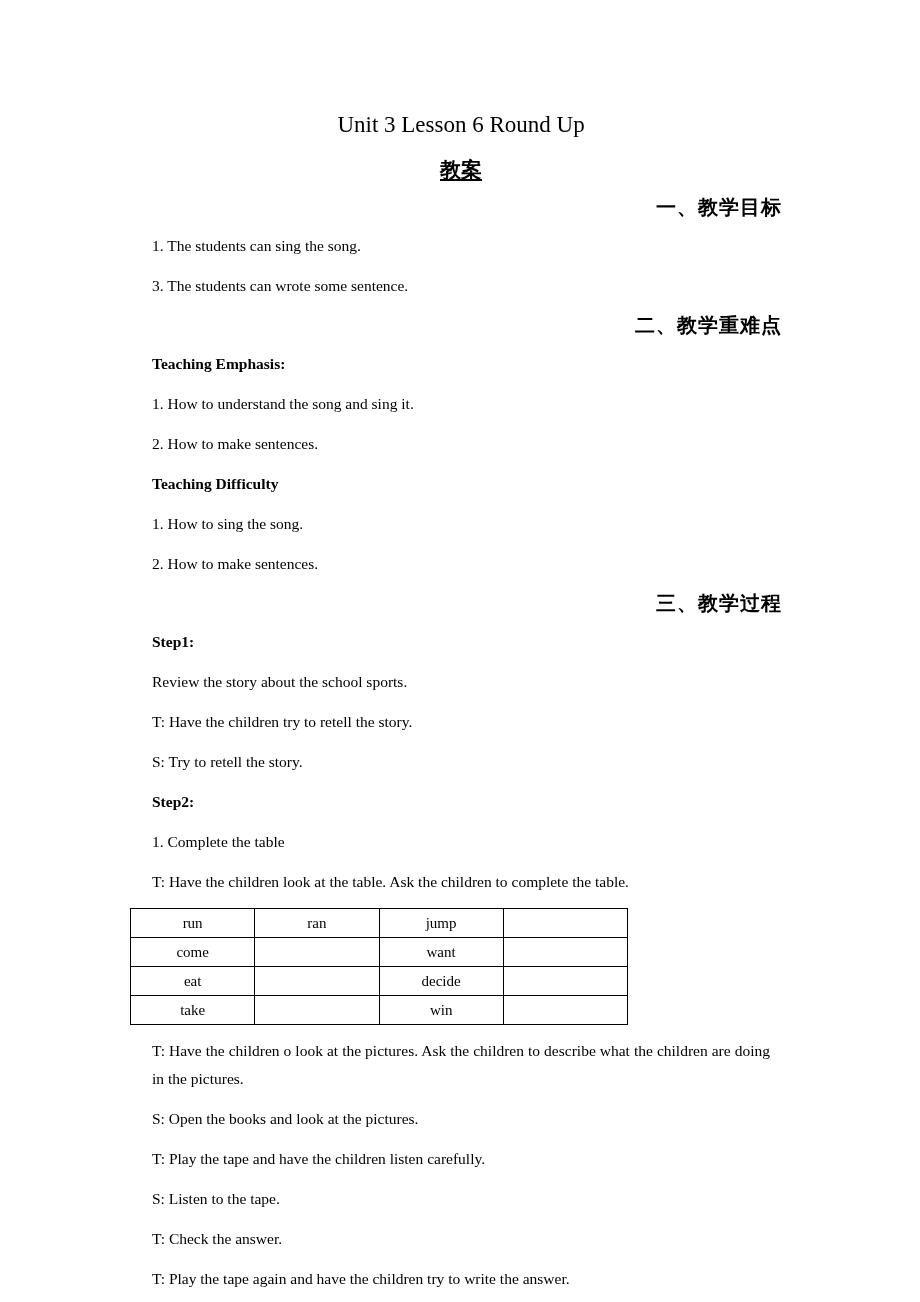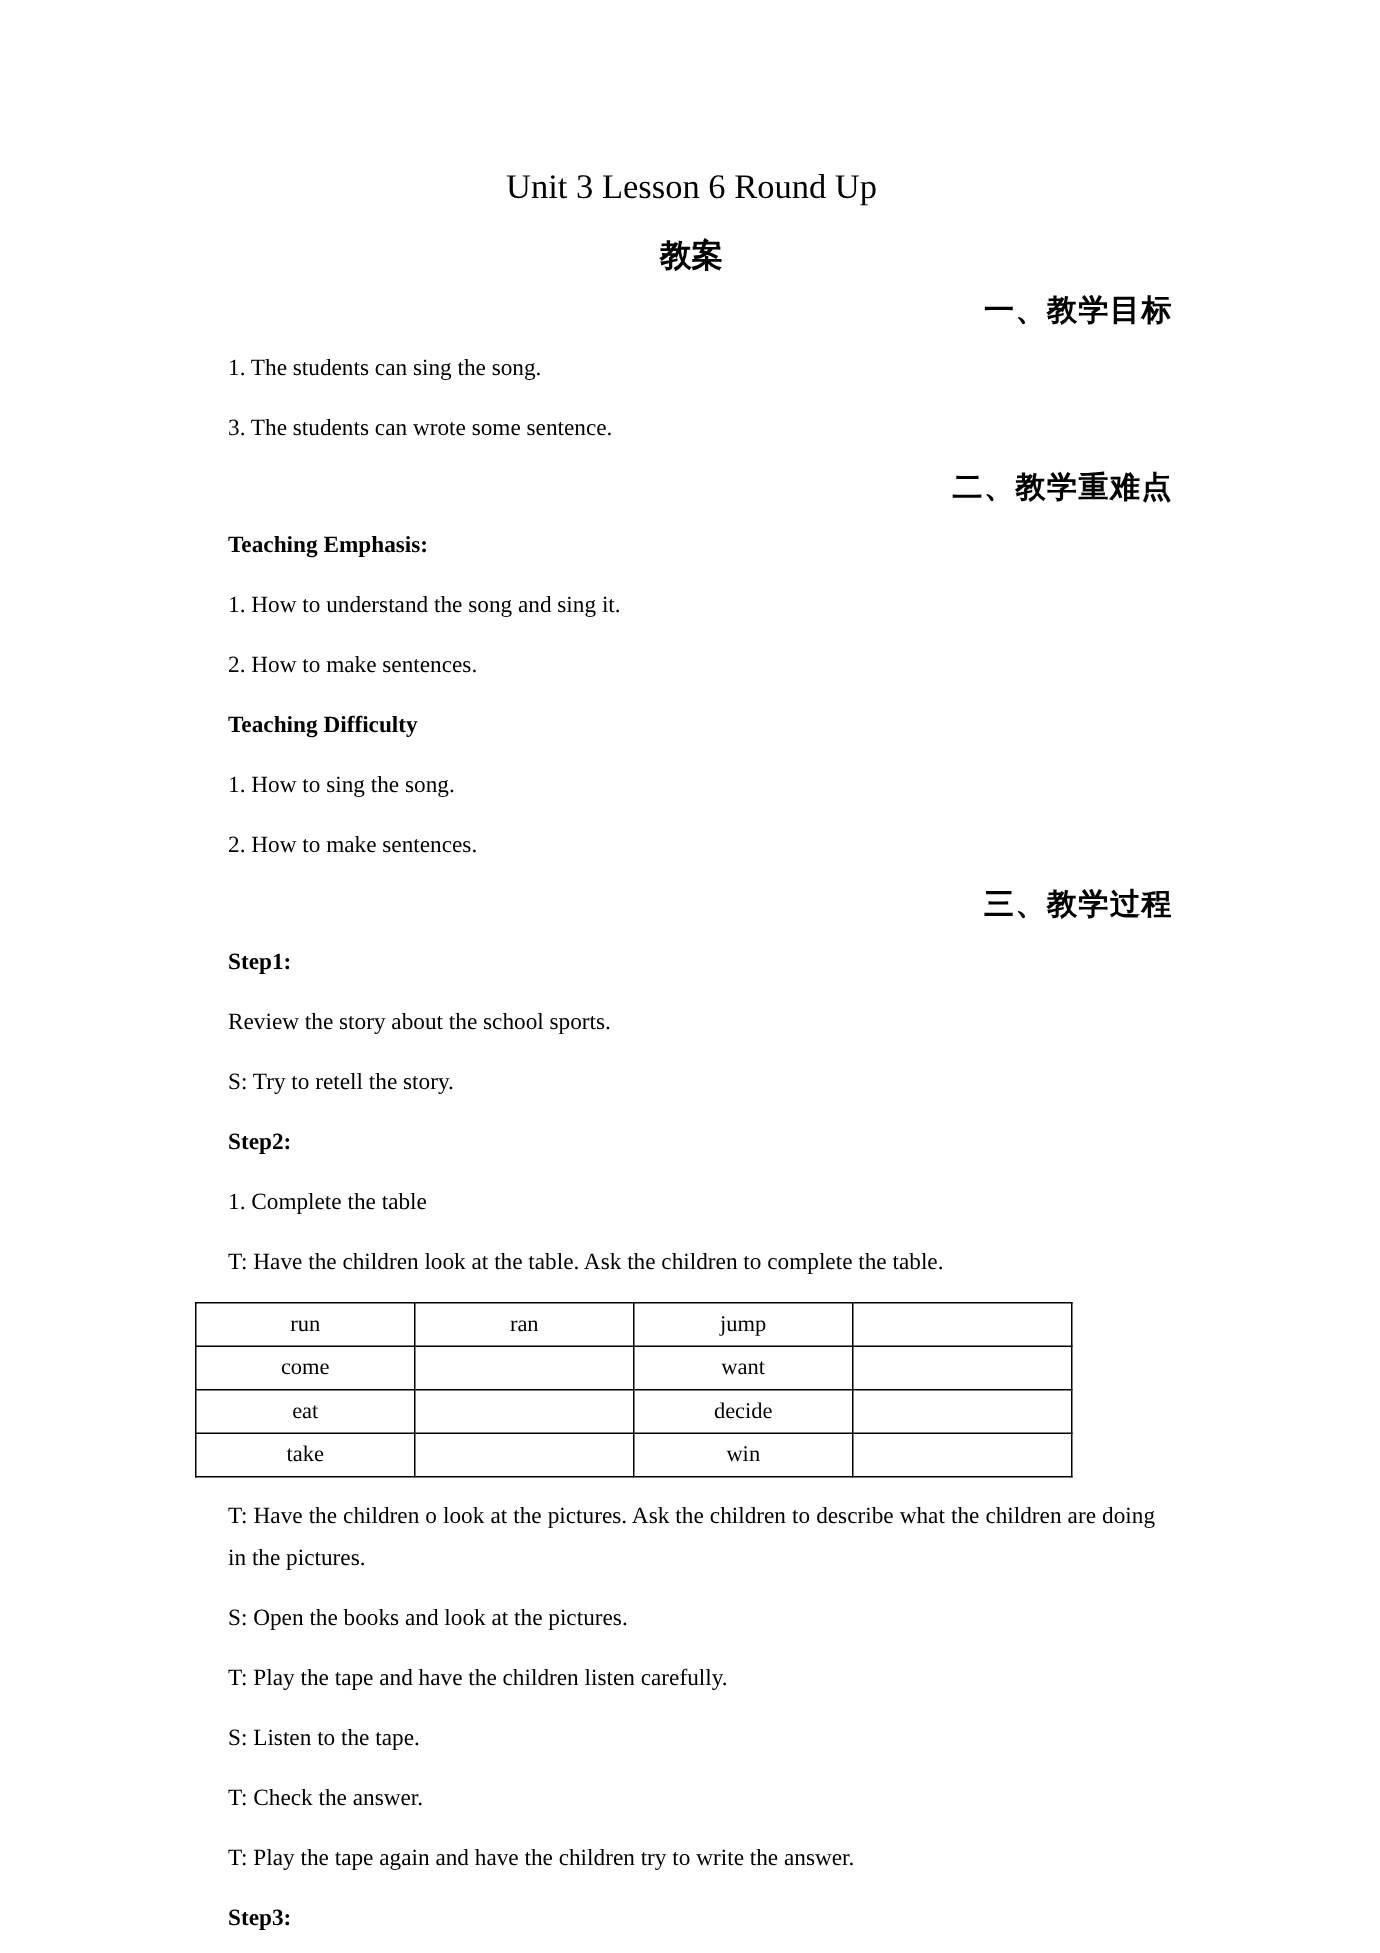--- a/index.html
+++ b/index.html
@@ -22,39 +22,40 @@
     text-align: center;
     margin: 0 0 16px 0;
     line-height: 30px;
   }
   .doc-subtitle {
     font-size: 21px;
     font-weight: bold;
     text-align: center;
     margin: 0 0 10px 0;
     line-height: 28px;
+    text-decoration: underline;
   }
   .sec {
     font-size: 20px;
     font-weight: bold;
     margin: 7px 0 9px 0;
     line-height: 26px;
     letter-spacing: 1px;
     text-align: right;
   }
   p {
     font-size: 15.5px;
     line-height: 28px;
     margin: 12px;
   }
   p.bold { font-weight: bold; }
   p.justify { text-align: justify; }
   table.fill-table {
     border-collapse: collapse;
-    width: 585px;
+    width: 498px;
     margin: 5px 0 3px -10px;
     table-layout: fixed;
     border-radius: 11px;
   }
   table.fill-table td {
     border: 1px solid #000000;
     height: 29px;
     font-size: 15px;
     text-align: center;
     padding: 0 4px;
@@ -77,20 +78,21 @@
   <p class="bold">Teaching Emphasis:</p>
   <p>1. How to understand the song and sing it.</p>
   <p>2. How to make sentences.</p>
   <p class="bold">Teaching Difficulty</p>
   <p>1. How to sing the song.</p>
   <p>2. How to make sentences.</p>
 
   <h3 class="sec">三、教学过程</h3>
   <p class="bold">Step1:</p>
   <p>Review the story about the school sports.</p>
+  <p>T: Have the children try to retell the story.</p>
   <p>S: Try to retell the story.</p>
 
   <p class="bold">Step2:</p>
   <p>1. Complete the table</p>
   <p>T: Have the children look at the table. Ask the children to complete the table.</p>
 
   <table class="fill-table">
     <tbody>
       <tr>
         <td>run</td>

